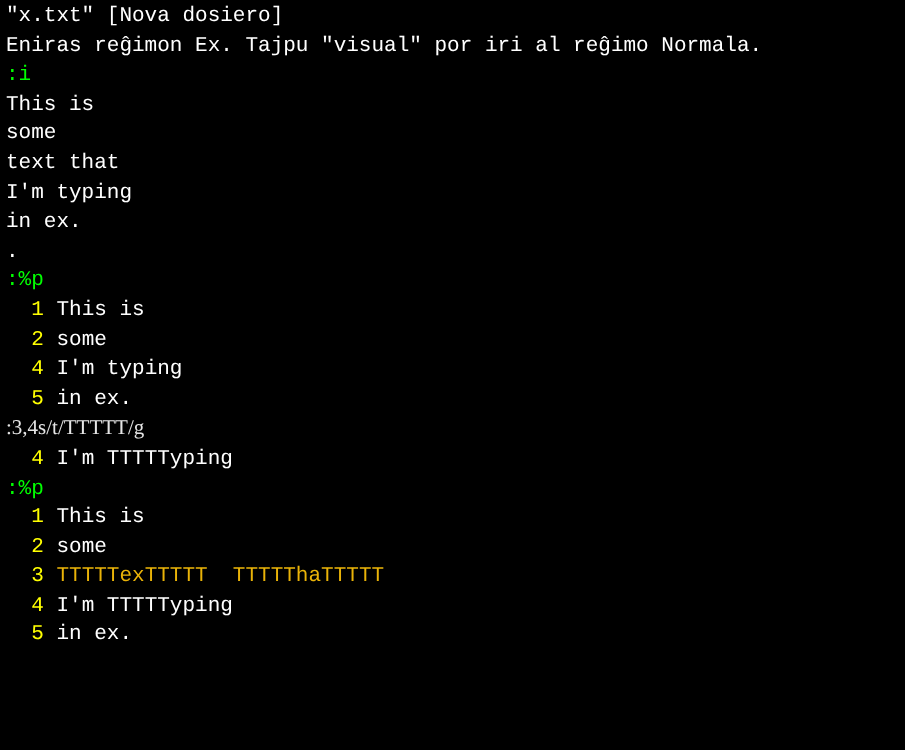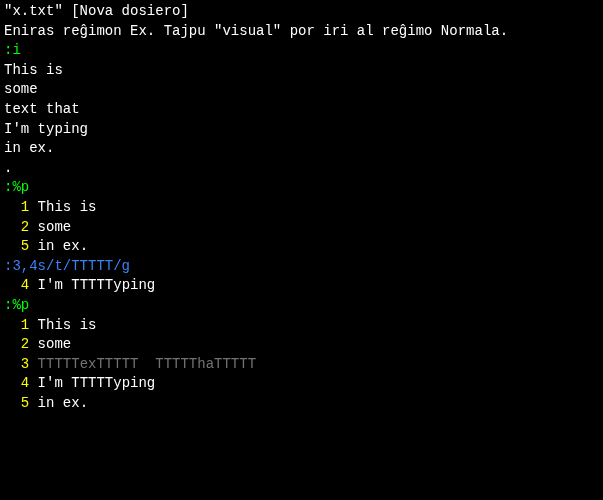--- a/index.html
+++ b/index.html
@@ -39,22 +39,23 @@
     <div class="line"><span style="color: rgb(0, 255, 0);">:i</span></div>
     <div class="line"><span style="color: rgb(255, 255, 255);">This is</span></div>
     <div class="line"><span style="color: rgb(255, 255, 255);">some</span></div>
     <div class="line"><span style="color: rgb(255, 255, 255);">text that</span></div>
     <div class="line"><span style="color: rgb(255, 255, 255);">I'm typing</span></div>
     <div class="line"><span style="color: rgb(255, 255, 255);">in ex.</span></div>
     <div class="line"><span style="color: rgb(255, 255, 255);">.</span></div>
     <div class="line"><span style="color: rgb(0, 255, 0);">:%p</span></div>
     <div class="line"><span style="color: rgb(255, 255, 255);">  </span><span style="color: rgb(255, 255, 0);">1</span><span style="color: rgb(255, 255, 255);"> This is</span></div>
     <div class="line"><span style="color: rgb(255, 255, 255);">  </span><span style="color: rgb(255, 255, 0);">2</span><span style="color: rgb(255, 255, 255);"> some</span></div>
+    <div class="line"><span style="color: rgb(255, 255, 255);">  </span><span style="color: rgb(255, 255, 0);">4</span><span style="color: rgb(255, 255, 255);"> I'm typing</span></div>
     <div class="line"><span style="color: rgb(255, 255, 255);">  </span><span style="color: rgb(255, 255, 0);">5</span><span style="color: rgb(255, 255, 255);"> in ex.</span></div>
-    <div class="line"><span style="color: #3b82f6;">:3,4s/t/TTTTT/g</span></div>
+    <div class="line"><span style="color: #e5e5e5; font-family: Liberation Serif, serif;">:3,4s/t/TTTTT/g</span></div>
     <div class="line"><span style="color: rgb(255, 255, 255);">  </span><span style="color: rgb(255, 255, 0);">4</span><span style="color: rgb(255, 255, 255);"> I'm TTTTTyping</span></div>
     <div class="line"><span style="color: rgb(0, 255, 0);">:%p</span></div>
     <div class="line"><span style="color: rgb(255, 255, 255);">  </span><span style="color: rgb(255, 255, 0);">1</span><span style="color: rgb(255, 255, 255);"> This is</span></div>
     <div class="line"><span style="color: rgb(255, 255, 255);">  </span><span style="color: rgb(255, 255, 0);">2</span><span style="color: rgb(255, 255, 255);"> some</span></div>
-    <div class="line"><span style="color: rgb(255, 255, 255);">  </span><span style="color: rgb(255, 255, 0);">3</span><span style="color: #737373;"> TTTTTexTTTTT  TTTTThaTTTTT</span></div>
+    <div class="line"><span style="color: rgb(255, 255, 255);">  </span><span style="color: rgb(255, 255, 0);">3</span><span style="color: #eab308;"> TTTTTexTTTTT  TTTTThaTTTTT</span></div>
     <div class="line"><span style="color: rgb(255, 255, 255);">  </span><span style="color: rgb(255, 255, 0);">4</span><span style="color: rgb(255, 255, 255);"> I'm TTTTTyping</span></div>
     <div class="line"><span style="color: rgb(255, 255, 255);">  </span><span style="color: rgb(255, 255, 0);">5</span><span style="color: rgb(255, 255, 255);"> in ex.</span></div>
   </div>
 
 </body></html>

